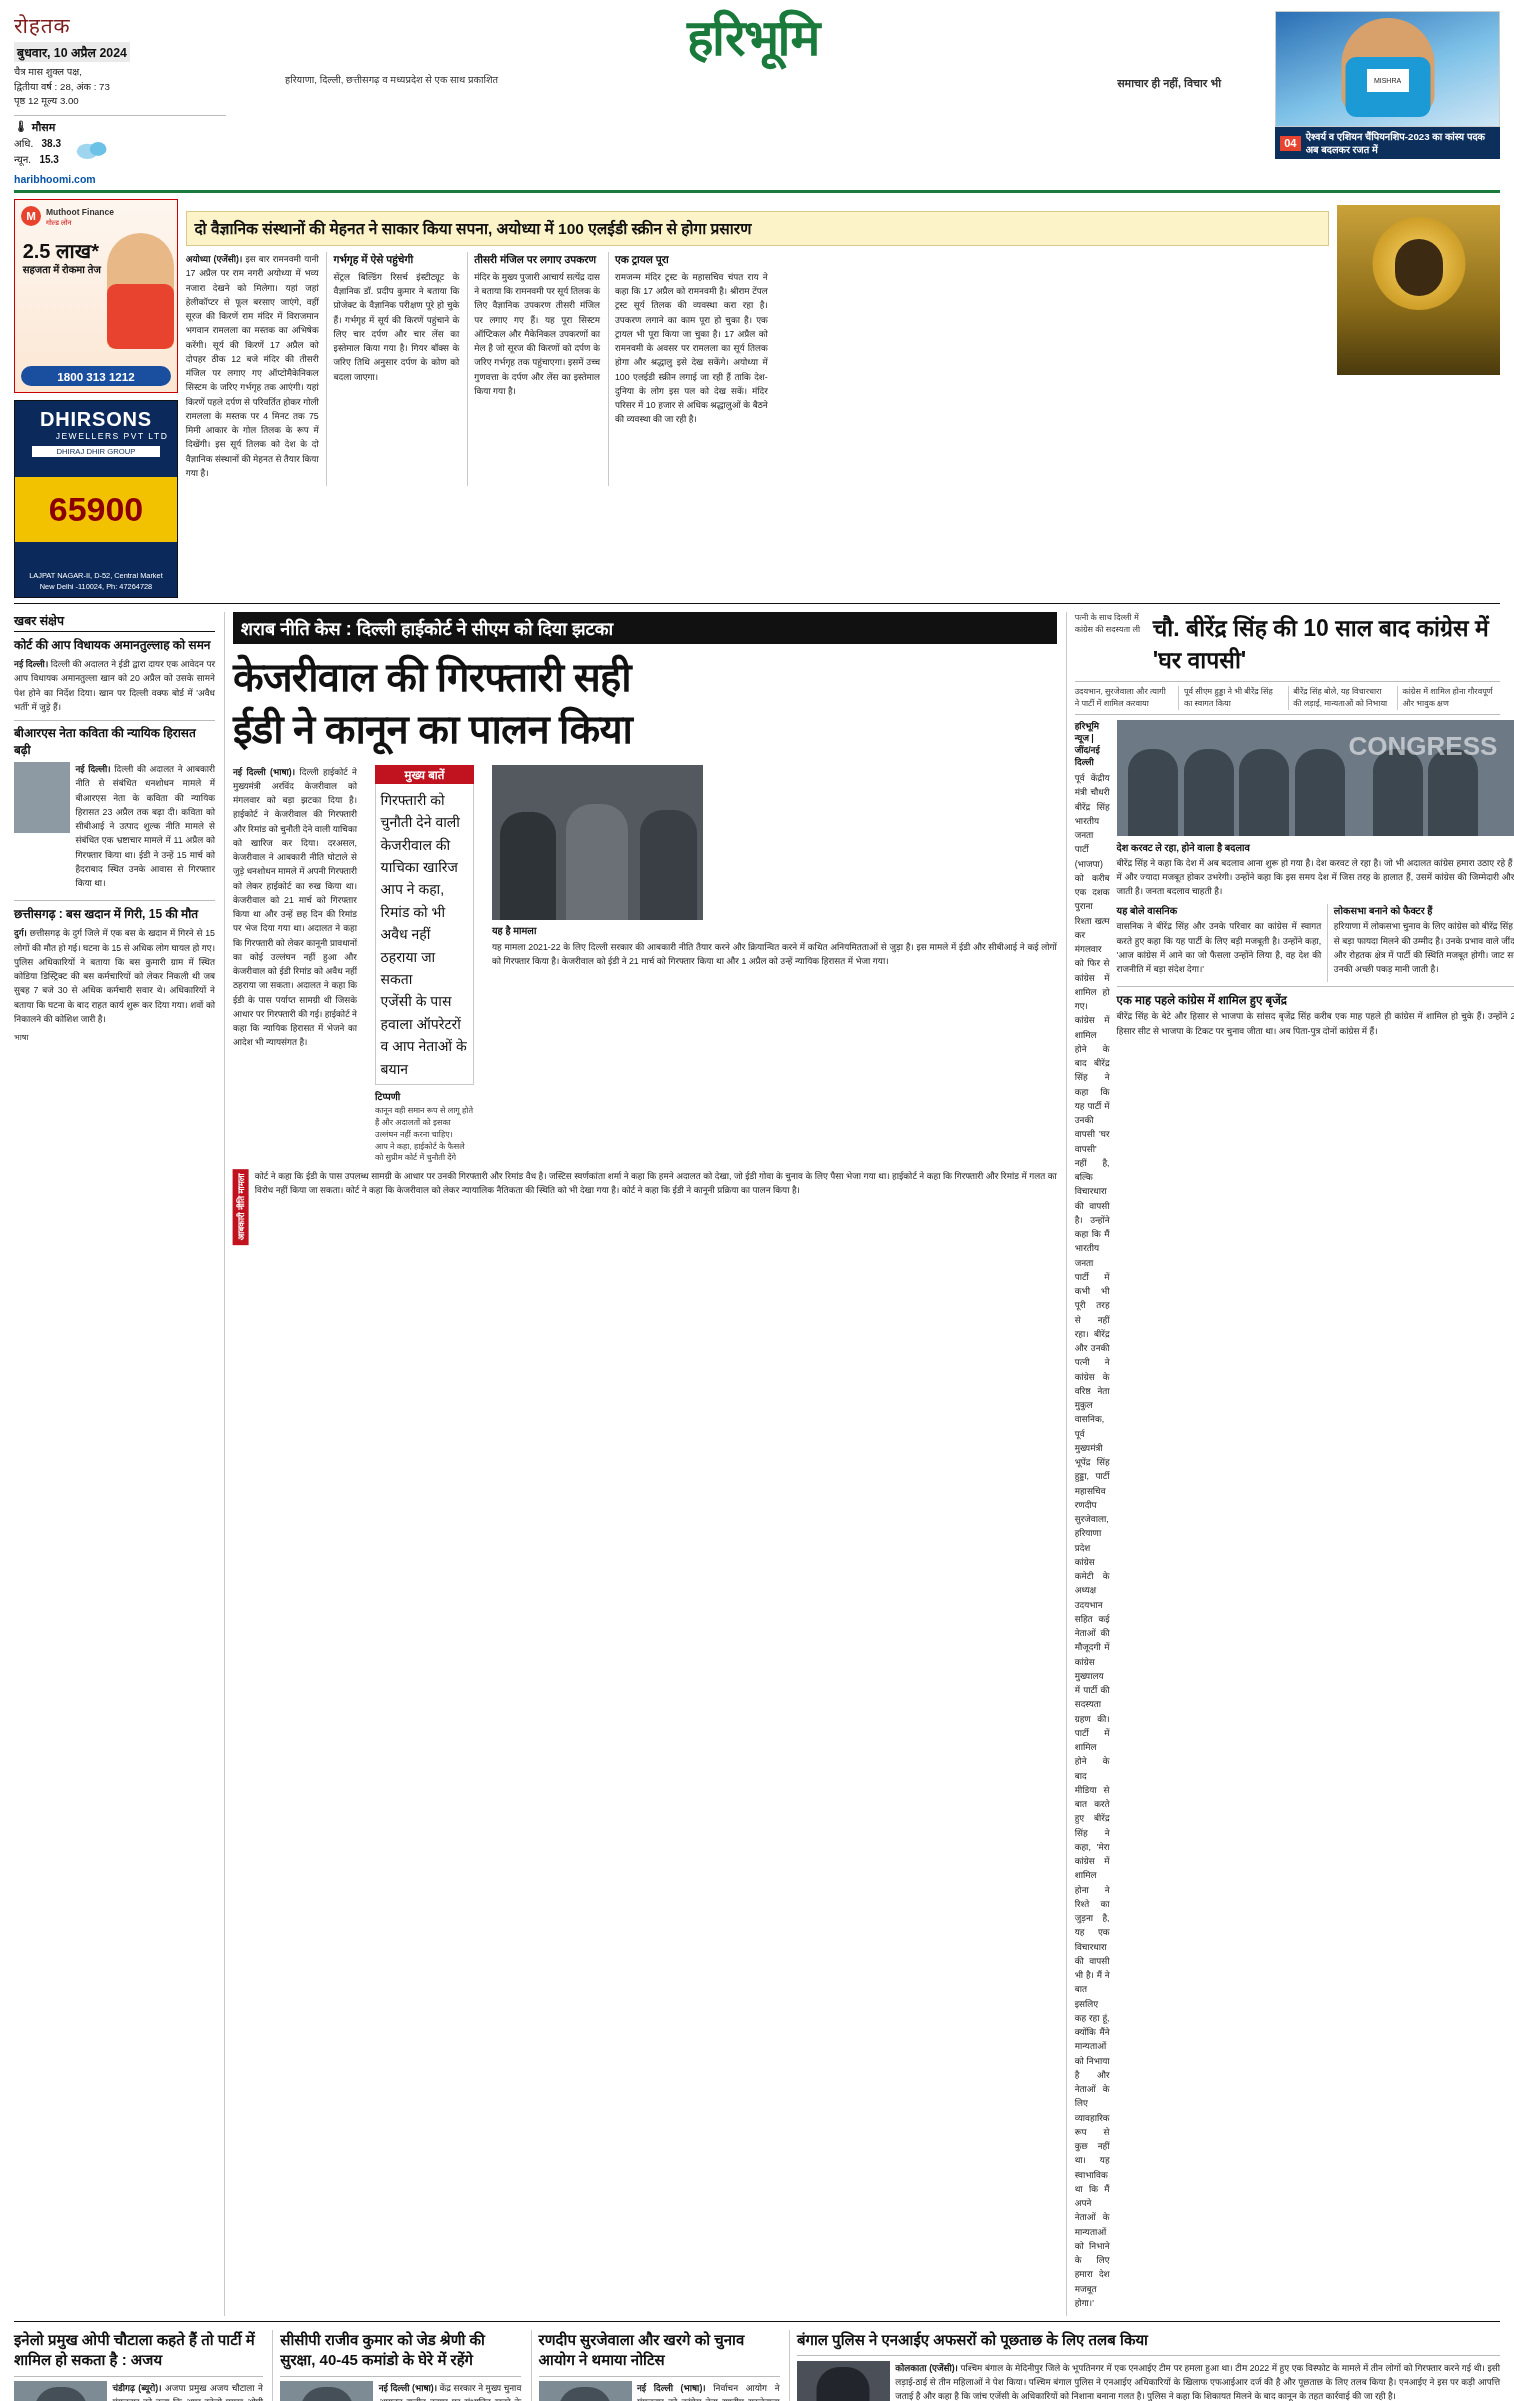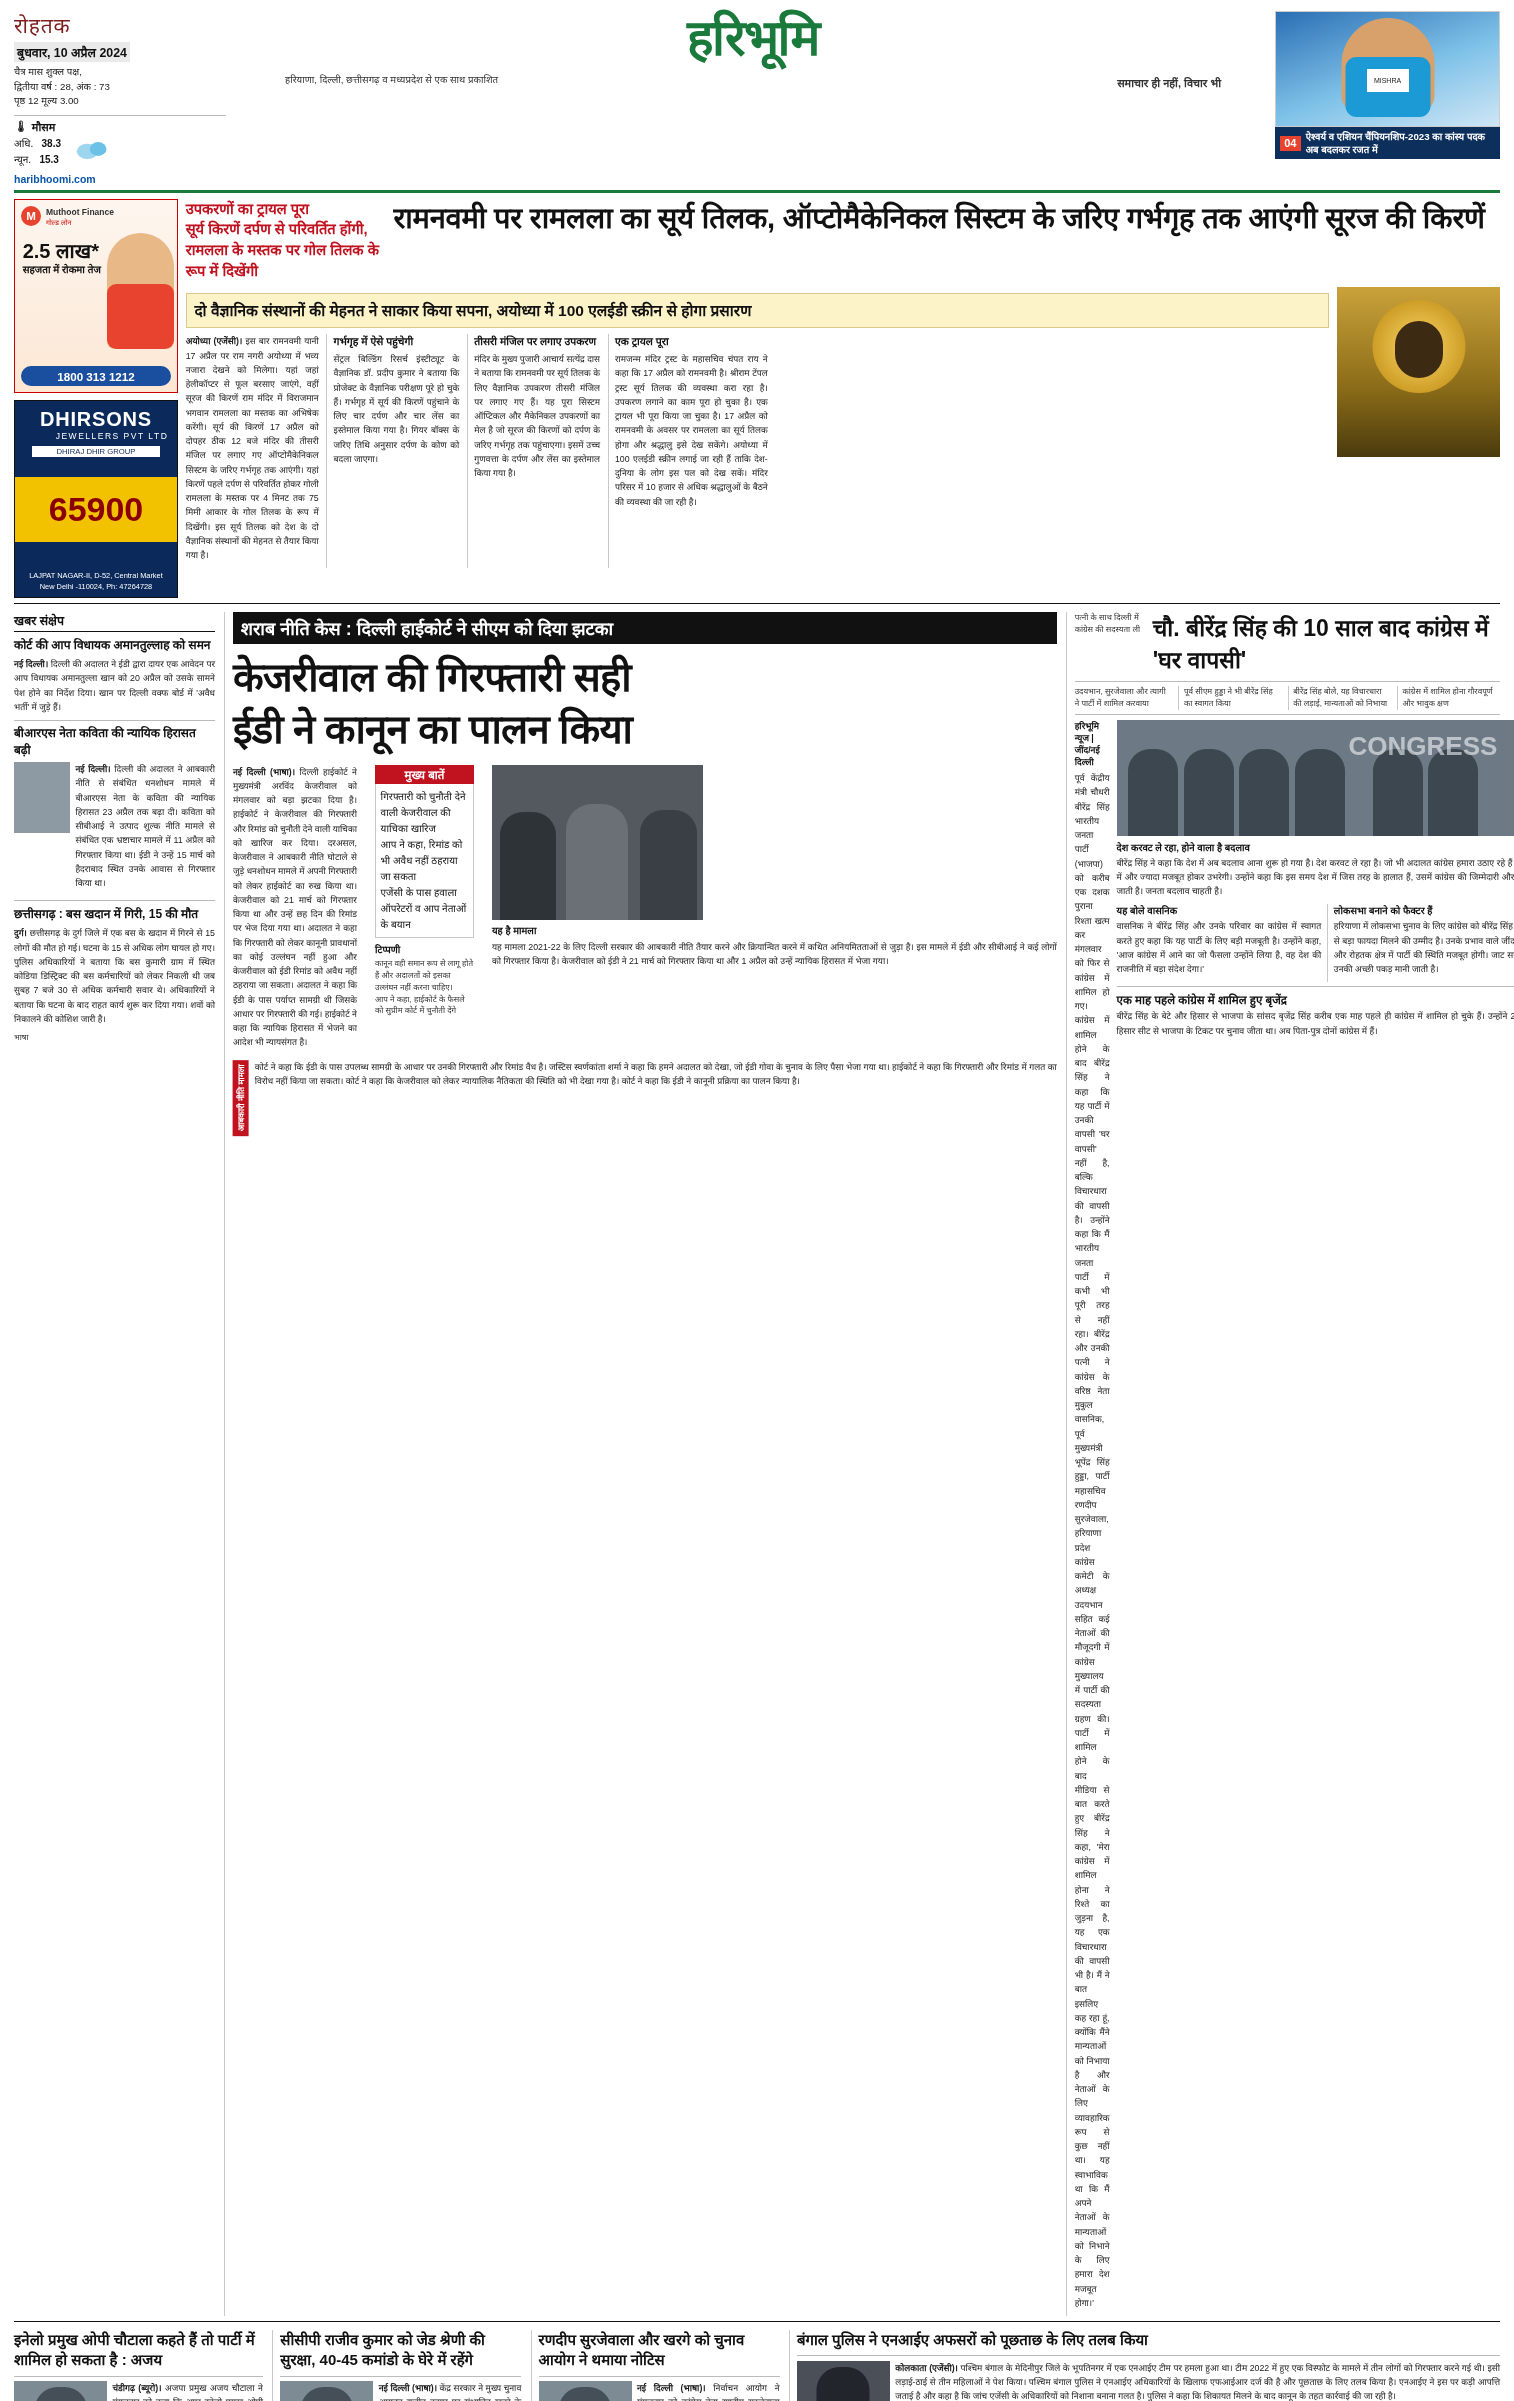--- a/index.html
+++ b/index.html
@@ -91,21 +91,21 @@
   .lead-right { width:434px; }
   .black-strip { background:#111; color:#fff; font-size:18px; font-weight:bold; padding:3.9px 7.7px; }
   .lead-head { font-size:40px; font-weight:bold; line-height:1.3; letter-spacing:-0.8px; margin-top:7.7px; }
   .mini-head { font-size:12px; font-weight:bold; line-height:1.38; margin-bottom:3.9px; }
   .sidebar-head { border-bottom:1.5px solid #111; font-size:12.4px; font-weight:bold; padding-bottom:2.3px; margin-bottom:4.6px; }
   .lead-photo { width:211px; height:155px; background:#53595e; position:relative; overflow:hidden; }
   .lead-photo .p1 { position:absolute; left:7.7px; bottom:0; width:56px; height:108px; background:#2e3338; border-radius:23px 23px 0 0; }
   .lead-photo .p2 { position:absolute; left:74px; bottom:0; width:62px; height:116px; background:#6b7076; border-radius:26px 26px 0 0; }
   .lead-photo .p3 { position:absolute; right:6.2px; bottom:0; width:57px; height:110px; background:#3a3f45; border-radius:23px 23px 0 0; }
   .mukhya { background:#c1121f; color:#fff; font-size:11.6px; font-weight:bold; text-align:center; padding:2.3px 0; }
-  .mukhya-list { border:0.8px solid #c9c9c9; border-top:none; padding:4.6px; font-size:10px; line-height:1.6; }
+  .mukhya-list { border:0.8px solid #c9c9c9; border-top:none; padding:4.6px; font-size:14px; line-height:1.6; }
   .vert-label { writing-mode:vertical-rl; transform:rotate(180deg); background:#c1121f; color:#fff; font-size:8.5px; font-weight:bold; padding:4.6px 2.3px; text-align:center; }
 
   .right-photo { width:422px; height:116px; background:#6d7a86; position:relative; overflow:hidden; }
   .right-photo .g { position:absolute; bottom:0; width:50px; height:87px; background:#3c4750; border-radius:22px 22px 0 0;}
   .congress-watermark { position:absolute; left:232px; top:11px; font-size:26px; font-weight:bold; color:rgba(255,255,255,.55); }
 
   
   .row3 { display:flex; gap:9.3px; margin-top:7.7px; }
   .r3col { width:249px; }
   .r3head { font-size:15px; font-weight:bold; line-height:1.38; margin-bottom:4.6px; }
@@ -186,25 +186,20 @@
         <div class="d-name">DHIRSONS</div>
         <div class="d-sub">JEWELLERS PVT LTD</div>
         <div class="d-grp">DHIRAJ DHIR GROUP</div>
         <div class="price-band">65900</div>
         <div class="addr" style="white-space:pre-line">LAJPAT NAGAR-II, D-52, Central Market
 New Delhi -110024, Ph: 47264728</div>
       </div>
     </div>
 
     <div class="top-main">
-      <div class="toplead-kicker">
-        <div class="red-head" style="white-space:pre-line">उपकरणों का ट्रायल पूरा
-सूर्य किरणें दर्पण से परिवर्तित होंगी, रामलला के मस्तक पर गोल तिलक के रूप में दिखेंगी</div>
-        <div class="toplead-head">रामनवमी पर रामलला का सूर्य तिलक, ऑप्टोमैकेनिकल सिस्टम के जरिए गर्भगृह तक आएंगी सूरज की किरणें</div>
-      </div>
       <div class="top-body">
         <div style="flex:1">
           <div class="sub-banner">दो वैज्ञानिक संस्थानों की मेहनत ने साकार किया सपना, अयोध्या में 100 एलईडी स्क्रीन से होगा प्रसारण</div>
           <div class="top-body" style="margin-top:6.2px">
             <div class="tb-col">
               <p class="body"><span class="byline">अयोध्या (एजेंसी)।</span>
                 <span>इस बार रामनवमी यानी 17 अप्रैल पर राम नगरी अयोध्या में भव्य नजारा देखने को मिलेगा। यहां जहां हेलीकॉप्टर से फूल बरसाए जाएंगे, वहीं सूरज की किरणें राम मंदिर में विराजमान भगवान रामलला का मस्तक का अभिषेक करेंगी। सूर्य की किरणें 17 अप्रैल को दोपहर ठीक 12 बजे मंदिर की तीसरी मंजिल पर लगाए गए ऑप्टोमैकेनिकल सिस्टम के जरिए गर्भगृह तक आएंगी। यहां किरणें पहले दर्पण से परिवर्तित होकर गोली रामलला के मस्तक पर 4 मिनट तक 75 मिमी आकार के गोल तिलक के रूप में दिखेंगी। इस सूर्य तिलक को देश के दो वैज्ञानिक संस्थानों की मेहनत से तैयार किया गया है।</span></p>
             </div>
             <div class="tb-col col-sep" style="padding-left:6.2px">
               <div class="subhead">गर्भगृह में ऐसे पहुंचेगी</div>

